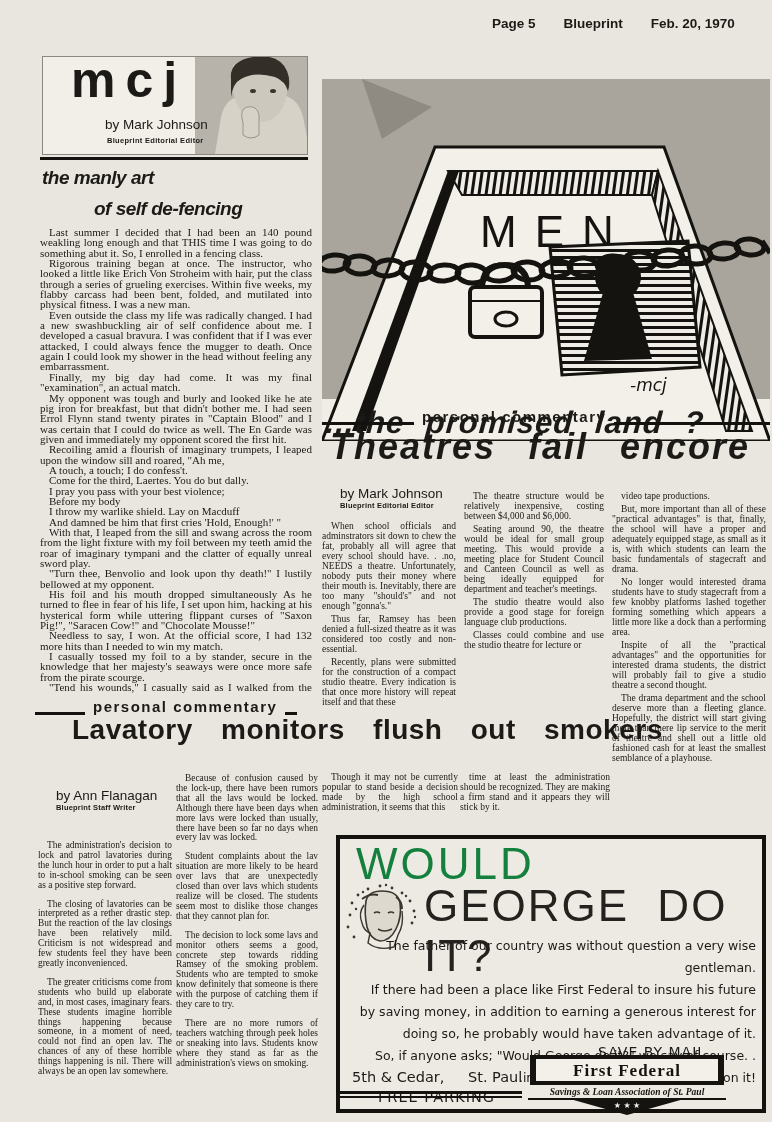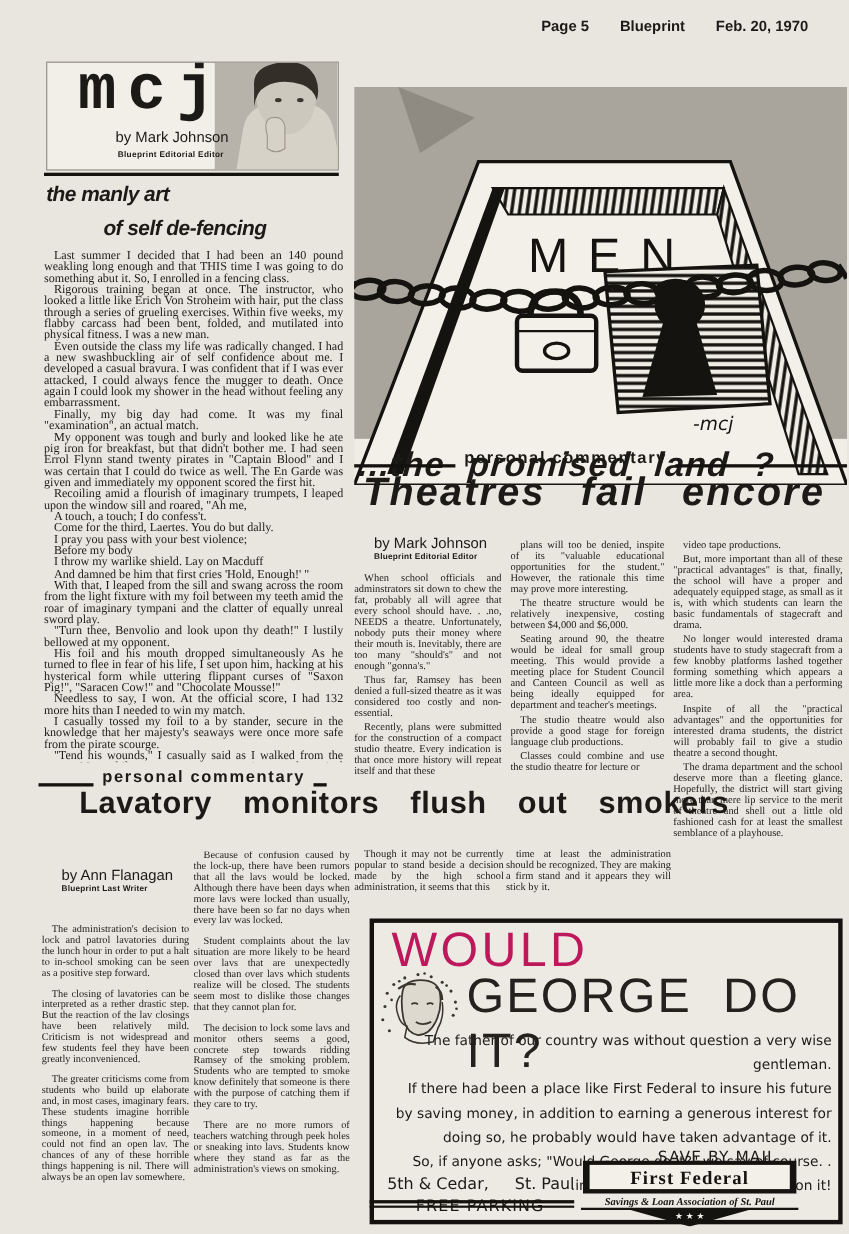--- a/index.html
+++ b/index.html
@@ -8,22 +8,22 @@
     position:relative; width:772px; height:1122px; margin:0 auto;
     background:#e9e6df; color:#1c1a17; overflow:hidden;
     font-family:"Liberation Serif", serif;
   }
   
   .page-header { position:absolute; top:16px; left:492px; display:flex; gap:28px;
     font-family:"Liberation Sans", sans-serif; font-weight:bold; font-size:13.5px; }
   
   .mcj-box { position:absolute; left:42px; top:56px; width:266px; height:99px;
     background:#f1efe8; border:1px solid #8a877f; overflow:hidden; }
-  .mcj-logo { position:absolute; left:28px; top:-6px; font-family:Liberation Mono, monospace;
-    font-weight:bold; font-size:58px; letter-spacing:10px; }
+  .mcj-logo { position:absolute; left:28px; top:-6px; font-family:Liberation Sans, sans-serif;
+    font-weight:bold; font-size:50px; letter-spacing:10px; }
   .mcj-byline { position:absolute; left:62px; top:60px; font-family:"Liberation Sans", sans-serif;
     font-size:13.5px; }
   .mcj-byline-title { position:absolute; left:64px; top:79px; font-family:"Liberation Sans", sans-serif;
     font-weight:bold; font-size:7.5px; letter-spacing:.3px; }
   .mcj-photo { position:absolute; right:0; top:0; }
   .rule-under-mcj { position:absolute; left:40px; top:157px; width:268px; height:3px; background:#14120f; }
   
   .fencing-headline { position:absolute; left:42px; top:162px; width:272px;
     font-family:"Liberation Sans", sans-serif; font-weight:bold; font-size:19px;
     letter-spacing:-0.5px; line-height:31px;font-style:italic; }
@@ -66,21 +66,21 @@
     letter-spacing:0.5px; word-spacing:20px; }
   .col-l1 { left:38px; top:841px; width:134px; height:268px; }
   .col-l2 { left:176px; top:774px; width:142px; height:336px; }
   .col-l3 { left:322px; top:772px; width:136px; height:58px; }
   .col-l4 { left:460px; top:772px; width:150px; height:58px; }
   .col-l1 p.para, .col-l2 p.para { margin-bottom:9px; font-size:9.4px; line-height:9.9px; }
   
   .ad-box { position:absolute; left:336px; top:835px; width:430px; height:278px;
     border:4px solid #14120f; background:#edeae3; }
   .ad-would { position:absolute; left:16px; top:0px; font-family:"Liberation Sans", sans-serif;
-    font-size:44px; letter-spacing:3px; color:#be185d; }
+    font-size:44px; letter-spacing:3px; color:#15803d; }
   .ad-george { position:absolute; left:84px; top:42px; font-family:"Liberation Sans", sans-serif;
     font-size:44px; letter-spacing:2px; word-spacing:14px; color:#24221e; }
   .george-head { position:absolute; left:4px; top:44px; }
   .ad-body { position:absolute; left:16px; top:96px; width:400px;
     font-family:"DejaVu Sans", sans-serif; font-size:12.5px; }
   .ad-body p.para { text-indent:0; line-height:22px; margin:0; text-align:right; }
   .ad-save { position:absolute; left:258px; top:205px; font-family:"DejaVu Sans", sans-serif;
     font-size:14px; letter-spacing:1px;text-align:center; }
   .ad-addr { position:absolute; left:12px; top:230px; font-family:"DejaVu Sans", sans-serif; font-size:14.5px; }
   .ad-city { position:absolute; left:128px; top:230px; font-family:"DejaVu Sans", sans-serif; font-size:14.5px; }
@@ -213,21 +213,20 @@
   <div class="byline byline-theatres">
     <div class="name">by Mark Johnson</div>
     <div class="title">Blueprint Editorial Editor</div>
   </div>
   <div class="col col-t1 article-body">
       <p class="para">When school officials and adminstrators sit down to chew the fat, probably all will agree that every school should have. . .no, NEEDS a theatre. Unfortunately, nobody puts their money where their mouth is. Inevitably, there are too many "should's" and not enough "gonna's."</p>
       <p class="para">Thus far, Ramsey has been denied a full-sized theatre as it was considered too costly and non-essential.</p>
       <p class="para">Recently, plans were submitted for the construction of a compact studio theatre. Every indication is that once more history will repeat itself and that these</p>
     </div>
   <div class="col col-t2 article-body">
-      <p class="para">plans will too be denied, inspite of its "valuable educational opportunities for the student." However, the rationale this time may prove more interesting.</p>
       <p class="para">The theatre structure would be relatively inexpensive, costing between $4,000 and $6,000.</p>
       <p class="para">Seating around 90, the theatre would be ideal for small group meeting. This would provide a meeting place for Student Council and Canteen Council as well as being ideally equipped for department and teacher's meetings.</p>
       <p class="para">The studio theatre would also provide a good stage for foreign language club productions.</p>
       <p class="para">Classes could combine and use the studio theatre for lecture or</p>
     </div>
   <div class="col col-t3 article-body">
       <p class="para">video tape productions.</p>
       <p class="para">But, more important than all of these "practical advantages" is that, finally, the school will have a proper and adequately equipped stage, as small as it is, with which students can learn the basic fundamentals of stagecraft and drama.</p>
       <p class="para">No longer would interested drama students have to study stagecraft from a few knobby platforms lashed together forming something which appears a little more like a dock than a performing area.</p>
       <p class="para">Inspite of all the "practical advantages" and the opportunities for interested drama students, the district will probably fail to give a studio theatre a second thought.</p>
@@ -235,21 +234,21 @@
     </div>
 
   <div class="kicker kicker-lavatory">
     <span class="rule left"></span>
     <span>personal commentary</span>
     <span class="rule right"></span>
   </div>
   <div class="lavatory-headline">Lavatory monitors flush out smokers</div>
   <div class="byline byline-lavatory">
     <div class="name">by Ann Flanagan</div>
-    <div class="title">Blueprint Last Writer</div>
+    <div class="title">Blueprint Staff Writer</div>
   </div>
   <div class="col col-l1 article-body">
       <p class="para">The administration's decision to lock and patrol lavatories during the lunch hour in order to put a halt to in-school smoking can be seen as a positive step forward.</p>
       <p class="para">The closing of lavatories can be interpreted as a rether drastic step. But the reaction of the lav closings have been relatively mild. Criticism is not widespread and few students feel they have been greatly inconvenienced.</p>
       <p class="para">The greater criticisms come from students who build up elaborate and, in most cases, imaginary fears. These students imagine horrible things happening because someone, in a moment of need, could not find an open lav. The chances of any of these horrible things happening is nil. There will always be an open lav somewhere.</p>
     </div>
   <div class="col col-l2 article-body">
       <p class="para">Because of confusion caused by the lock-up, there have been rumors that all the lavs would be locked. Although there have been days when more lavs were locked than usually, there have been so far no days when every lav was locked.</p>
       <p class="para">Student complaints about the lav situation are more likely to be heard over lavs that are unexpectedly closed than over lavs which students realize will be closed. The students seem most to dislike those changes that they cannot plan for.</p>
       <p class="para">The decision to lock some lavs and monitor others seems a good, concrete step towards ridding Ramsey of the smoking problem. Students who are tempted to smoke know definitely that someone is there with the purpose of catching them if they care to try.</p>

